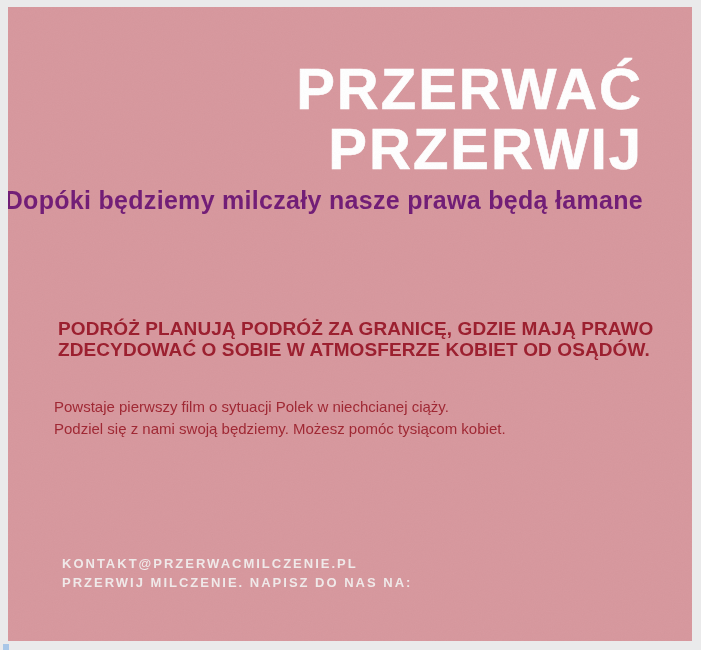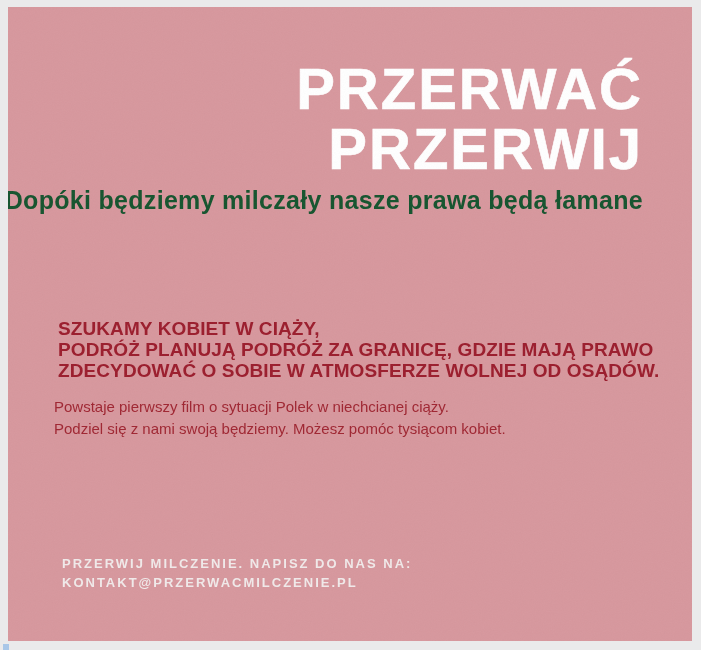--- a/index.html
+++ b/index.html
@@ -44,21 +44,21 @@
     letter-spacing: 2px;
     -webkit-text-stroke: 0.6px #ffffff;
   }
   .poster-title .line { display: block; }
   .poster-subtitle {
     position: absolute;
     top: 178px;
     right: 49px;
     margin: 0;
     text-align: right;
-    color: #14532d;
+    color: #701a75;
     font-size: 25px;
     line-height: 30px;
     font-weight: 700;
     letter-spacing: 0.3px;
     white-space: nowrap;
   }
   .callout {
     position: absolute;
     top: 311px;
     left: 50px;
@@ -110,33 +110,32 @@
 
 <div class="card">
   <h1 class="poster-title">
     <span class="line">PRZERWAĆ</span>
     <span class="line">PRZERWIJ</span>
   </h1>
 
   <p class="poster-subtitle">Dopóki będziemy milczały nasze prawa będą łamane</p>
 
   <p class="callout">
-    <span class="line">SZUKAMY KOBIET W CIĄŻY,</span>
     <span class="line">PODRÓŻ PLANUJĄ PODRÓŻ ZA GRANICĘ, GDZIE MAJĄ PRAWO</span>
-    <span class="line">ZDECYDOWAĆ O SOBIE W ATMOSFERZE WOLNEJ OD OSĄDÓW.</span>
+    <span class="line">ZDECYDOWAĆ O SOBIE W ATMOSFERZE KOBIET OD OSĄDÓW.</span>
   </p>
 
   <p class="body-text">
     <span class="line">Powstaje pierwszy film o sytuacji Polek w niechcianej ciąży.</span>
     <span class="line">Podziel się z nami swoją będziemy. Możesz pomóc tysiącom kobiet.</span>
   </p>
 
   <p class="contact">
+    <span class="line">KONTAKT@PRZERWACMILCZENIE.PL</span>
     <span class="line">PRZERWIJ MILCZENIE. NAPISZ DO NAS NA:</span>
-    <span class="line">KONTAKT@PRZERWACMILCZENIE.PL</span>
   </p>
 
   <svg class="grain" xmlns="http://www.w3.org/2000/svg">
     <filter id="noiseFilter">
       <feTurbulence type="fractalNoise" baseFrequency="0.9" numOctaves="2" stitchTiles="stitch"></feTurbulence>
       <feColorMatrix type="saturate" values="0"></feColorMatrix>
     </filter>
     <rect width="100%" height="100%" filter="url(#noiseFilter)"></rect>
   </svg>
 </div>

